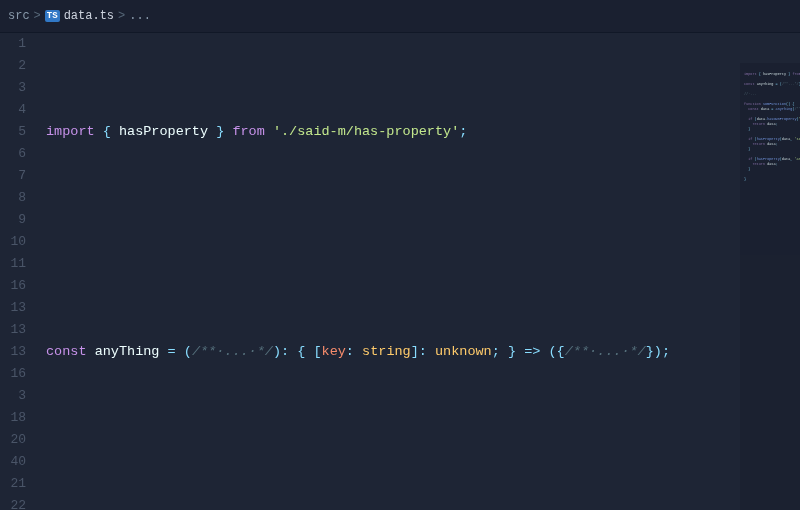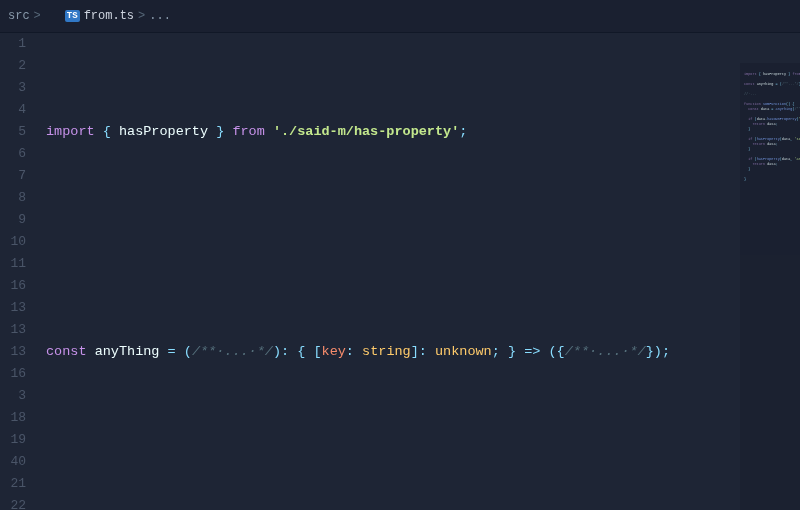--- a/index.html
+++ b/index.html
@@ -35,21 +35,20 @@
 
     .breadcrumb-sep {
       color: #556677;
     }
 
     .breadcrumb-file {
       color: #cdd3de;
       display: flex;
       align-items: center;
       gap: 4px;
-      margin-left: 20px;
     }
 
     .ts-icon {
       background: #3178c6;
       color: white;
       font-size: 9px;
       font-weight: bold;
       padding: 1px 2px;
       border-radius: 2px;
       line-height: 1.2;
@@ -111,40 +110,40 @@
       align-items: center;
       font-size: 13.5px;
     }
 
     
     .kw-import   { color: #c792ea; } 
     .kw-from     { color: #c792ea; } 
     .kw-const    { color: #c792ea; } 
 
     .punctuation { color: #89ddff; } 
-    .string      { color: #c3e88d; font-weight: bold; } 
+    .string      { color: #c3e88d; } 
     .comment     { color: #546e7a; font-style: italic; } 
     .var-name    { color: #eeffff; } 
     .type-name   { color: #ffcb6b; } 
     .param-name  { color: #f78c6c; }
     .eq          { color: #89ddff; }
     .colon       { color: #89ddff; }
     .arrow       { color: #89ddff; }
     .normal      { color: #eeffff; }
   </style>
 </head>
 <body>
 
 <div class="tab-bar">
   <div class="breadcrumb">
     <span>src</span>
     <span class="breadcrumb-sep">&gt;</span>
     <span class="breadcrumb-file">
       <span class="ts-icon">TS</span>
-      <span>from.ts</span>
+      <span>data.ts</span>
     </span>
     <span class="breadcrumb-sep">&gt;</span>
     <span>...</span>
   </div>
 </div>
 
 <div class="editor-area">
   <div class="line-numbers">
     <div>1</div>
     <div>2</div>
@@ -157,21 +156,21 @@
     <div>9</div>
     <div>10</div>
     <div>11</div>
     <div>16</div>
     <div>13</div>
     <div>13</div>
     <div>13</div>
     <div>16</div>
     <div>3</div>
     <div>18</div>
-    <div>19</div>
+    <div>20</div>
     <div>40</div>
     <div>21</div>
     <div>22</div>
 
   </div>
 
   <div class="code-content">
 
     
     <div class="code-line">

